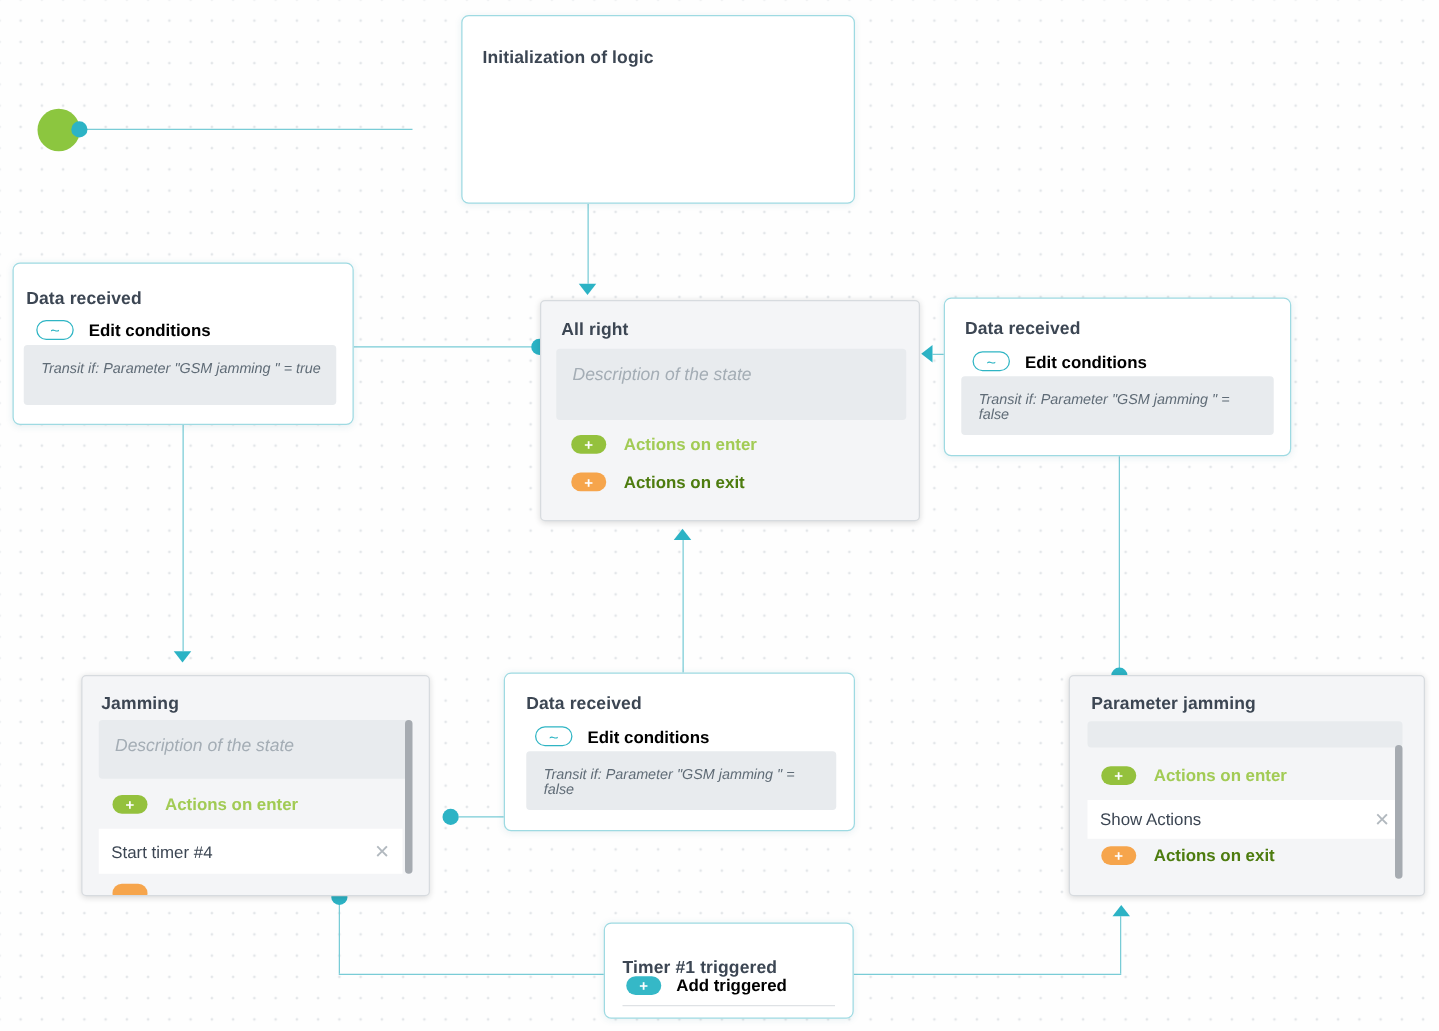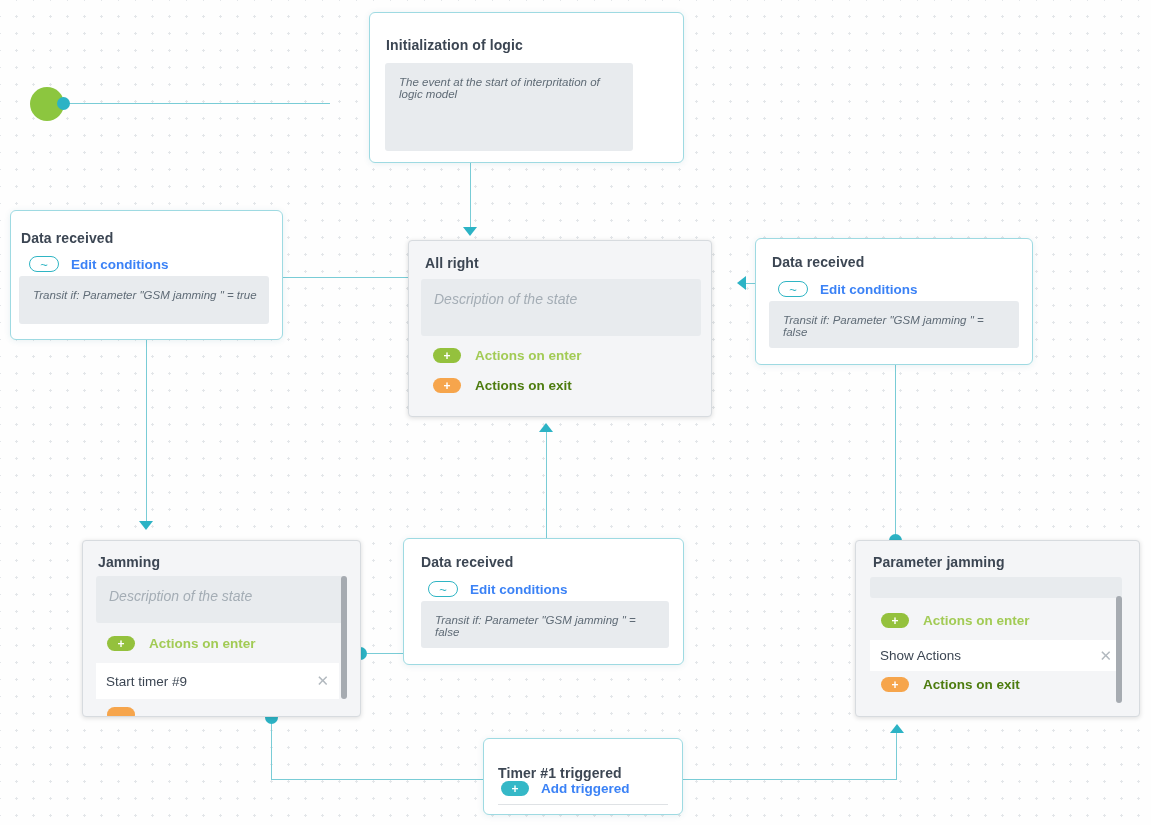--- a/index.html
+++ b/index.html
@@ -50,21 +50,21 @@
     font-size:12px; line-height:1; color:#fff; font-weight:700;
   }
   .pill-outline {
     background:#fff; border:1.5px solid #2fb5c4; color:#2fb5c4;
     width:30px; height:16px; font-size:13px; font-weight:400;
   }
   .pill-green  { background:#94c13d; }
   .pill-orange { background:#f6a54c; }
   .pill-teal   { background:#35b8c7; }
   .btn-label { margin-left:14px; font-size:13.5px; font-weight:700; }
-  .lbl-teal   { color:#3b82f6; margin-left:12px; }
+  .lbl-teal   { color:#000000; margin-left:12px; }
   .lbl-green  { color:#a2cb55; }
   .lbl-orange { color:#4d7c0f; }
   
   .action-row {
     position:absolute; background:#fff;
     display:flex; align-items:center; justify-content:space-between;
     padding:0 10px 0 10px;
     font-size:13.5px; color:#3c4653;
   }
   .close-x {
@@ -124,37 +124,34 @@
   <div class="line-v" style="left:271px;top:717px;height:62px;"></div>
   <div class="line-h" style="left:271px;top:779px;width:212px;"></div>
   <div class="dot" style="left:265px;top:711px;"></div>
 
   <div class="line-h" style="left:683px;top:779px;width:214px;"></div>
   <div class="line-v" style="left:896px;top:733px;height:46px;"></div>
   <div class="arrow arrow-up" style="left:890px;top:724px;"></div>
 
   <div class="event-box" style="left:321px;top:12px;width:315px;height:151px;margin-left:48px;">
     <div class="node-title" style="top:24px;">Initialization of logic</div>
-    <div class="inset" style="left:15px;top:50px;width:248px;height:88px;">
-      <span class="cond-text">The event at the start of interpritation of logic model</span>
-    </div>
   </div>
 
   <div class="event-box" style="left:10px;top:210px;width:273px;height:130px;">
     <div class="node-title" style="left:10px;top:19px;">Data received</div>
     <div class="btn-row" style="left:18px;top:45px;">
       <span class="pill pill-outline">~</span>
       <span class="btn-label lbl-teal">Edit conditions</span>
     </div>
     <div class="inset" style="left:8px;top:65px;width:250px;height:48px;">
       <span class="cond-text">Transit if: Parameter "GSM jamming " = true</span>
     </div>
   </div>
 
-  <div class="state-box" style="left:408px;top:240px;width:304px;height:177px;">
+  <div class="state-box" style="left:432px;top:240px;width:304px;height:177px;">
     <div class="node-title" style="top:14px;">All right</div>
     <div class="inset" style="left:12px;top:38px;width:280px;height:57px;">
       <span class="placeholder-text">Description of the state</span>
     </div>
     <div class="btn-row" style="left:24px;top:107px;">
       <span class="pill pill-green">+</span>
       <span class="btn-label lbl-green">Actions on enter</span>
     </div>
     <div class="btn-row" style="left:24px;top:137px;">
       <span class="pill pill-orange">+</span>
@@ -166,31 +163,31 @@
     <div class="node-title" style="top:15px;">Data received</div>
     <div class="btn-row" style="left:22px;top:42px;">
       <span class="pill pill-outline">~</span>
       <span class="btn-label lbl-teal">Edit conditions</span>
     </div>
     <div class="inset" style="left:13px;top:62px;width:250px;height:47px;">
       <span class="cond-text">Transit if: Parameter "GSM jamming " = false</span>
     </div>
   </div>
 
-  <div class="state-box" style="left:82px;top:540px;width:279px;height:177px;">
+  <div class="state-box" style="left:65px;top:540px;width:279px;height:177px;">
     <div class="node-title" style="left:15px;top:13px;">Jamming</div>
     <div class="inset" style="left:13px;top:35px;width:250px;height:47px;">
       <span class="placeholder-text">Description of the state</span>
     </div>
     <div class="btn-row" style="left:24px;top:95px;">
       <span class="pill pill-green">+</span>
       <span class="btn-label lbl-green">Actions on enter</span>
     </div>
     <div class="action-row" style="left:13px;top:122px;width:243px;height:36px;">
-      <span>Start timer #9</span>
+      <span>Start timer #4</span>
       <span class="close-x">✕</span>
     </div>
     <div class="pill pill-orange" style="position:absolute;left:24px;top:166px;"></div>
     <div class="scroll-thumb" style="right:13px;top:35px;height:123px;"></div>
   </div>
 
   <div class="event-box" style="left:403px;top:538px;width:281px;height:127px;">
     <div class="node-title" style="left:17px;top:15px;">Data received</div>
     <div class="btn-row" style="left:24px;top:42px;">
       <span class="pill pill-outline">~</span>

